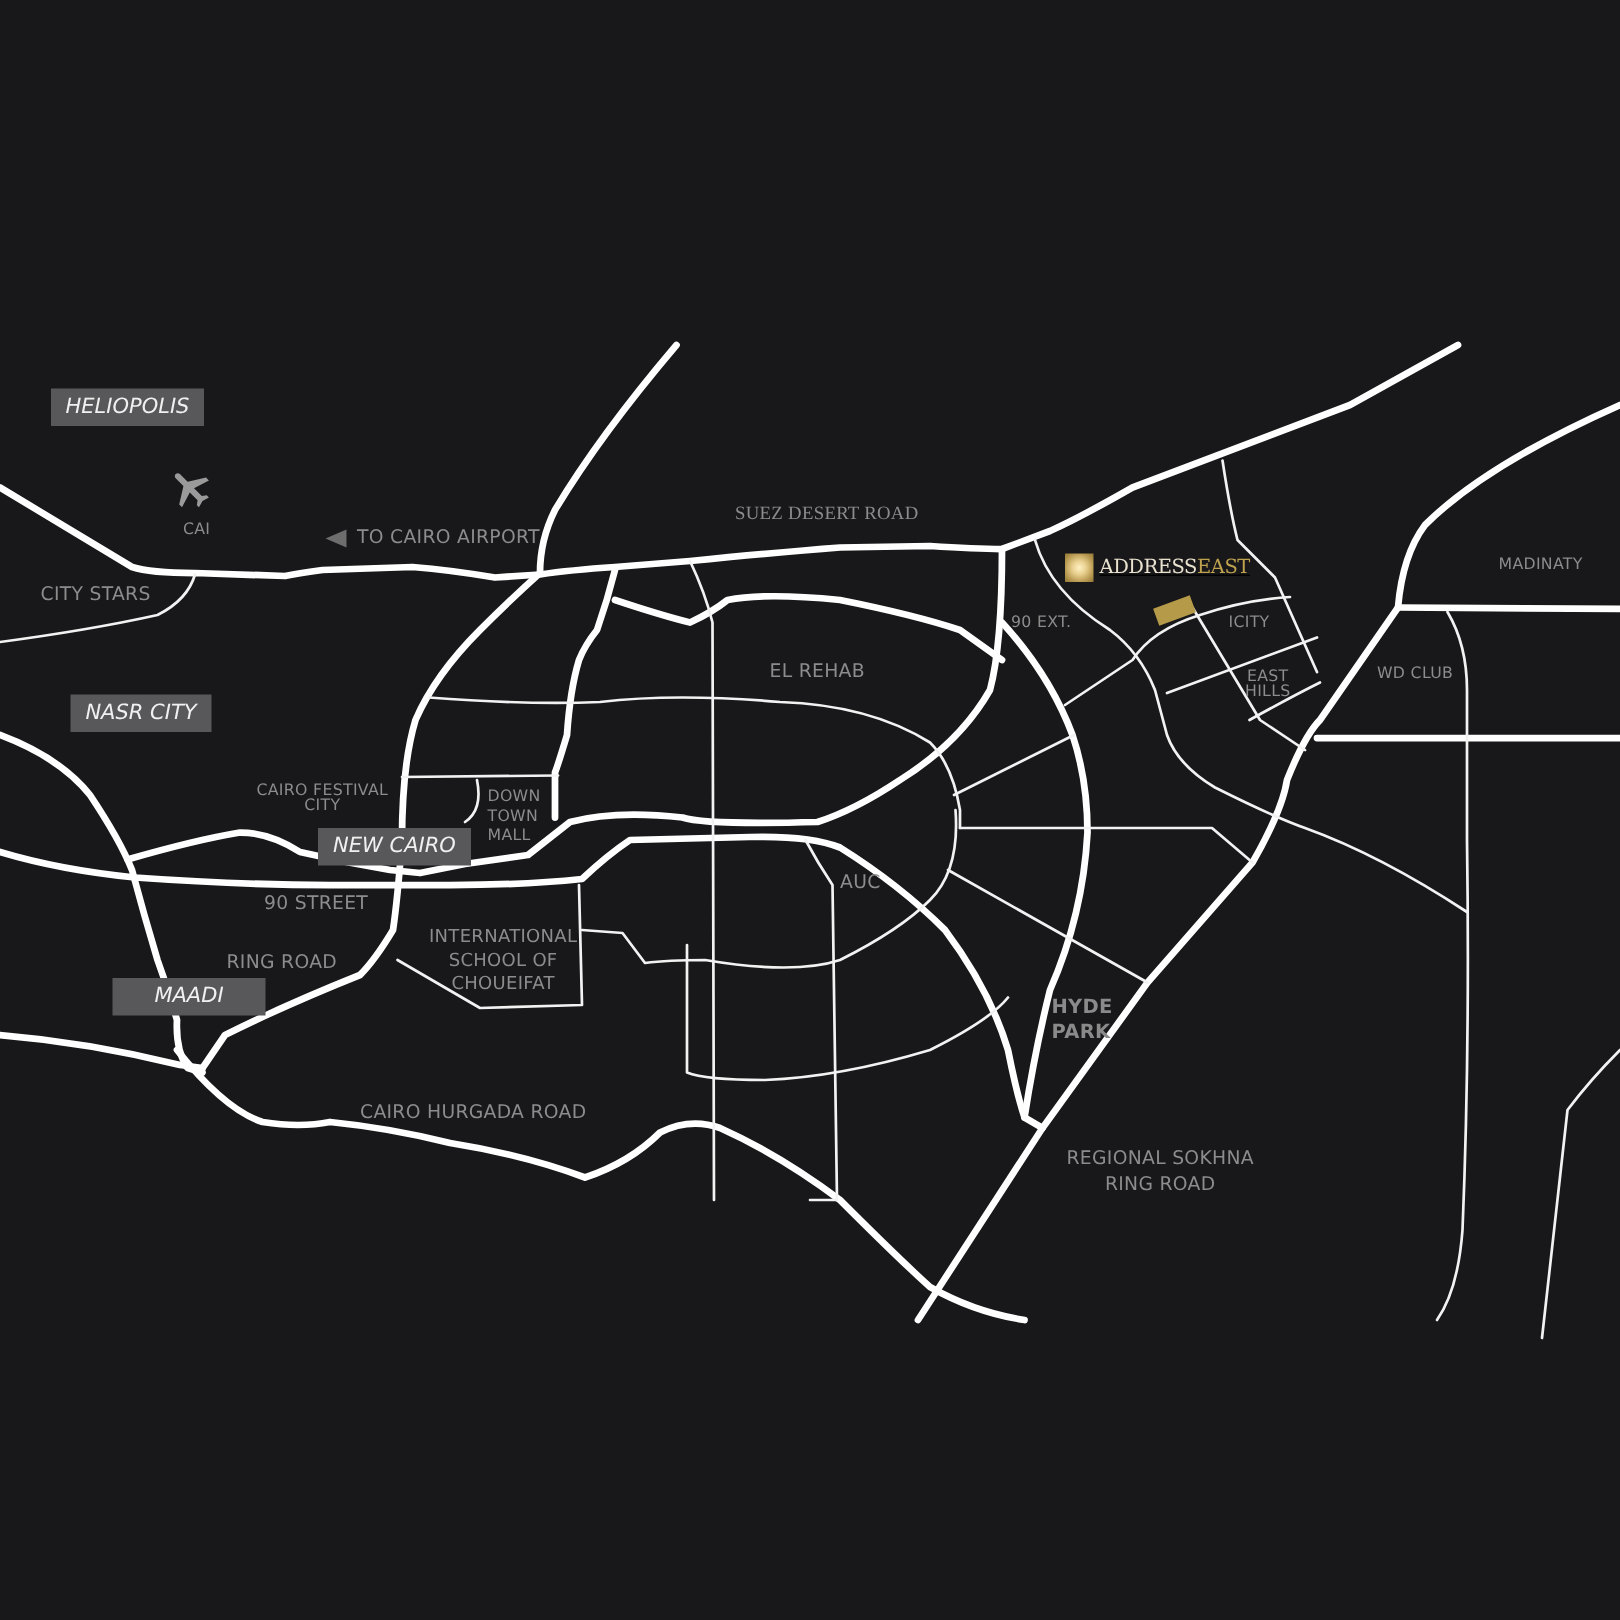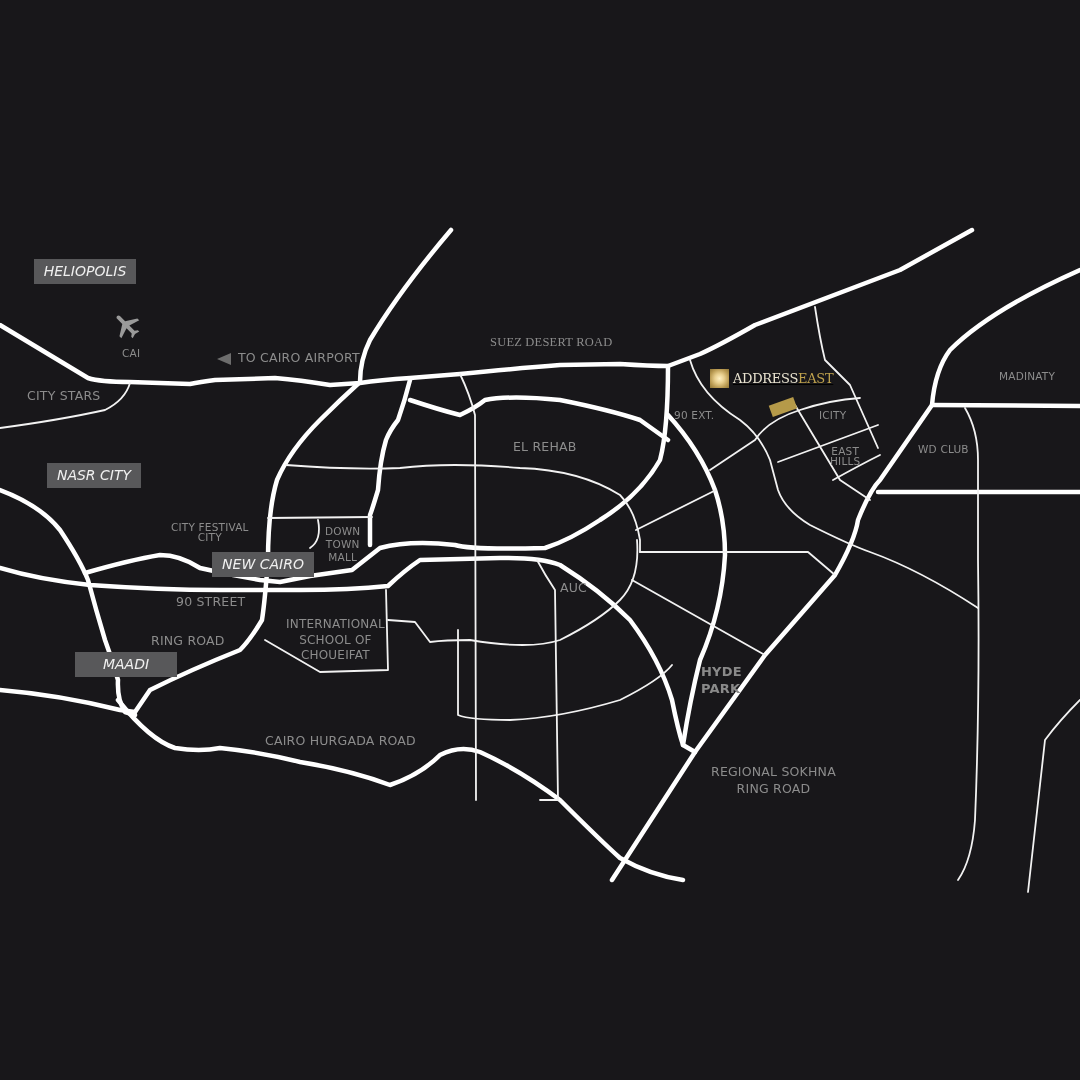--- a/index.html
+++ b/index.html
@@ -96,37 +96,37 @@
 <div class="lbl" style="left:513px;top:441px;">EL REHAB</div>
 <div class="lbl sm" style="left:674px;top:410px;">90 EXT.</div>
 <div class="lbl sm" style="left:819px;top:410px;">ICITY</div>
 <div class="lbl sm center" style="left:830px;top:446px;line-height:10px;">
     <div>EAST</div>
     <div>HILLS</div>
   </div>
 <div class="lbl sm" style="left:999px;top:371px;">MADINATY</div>
 <div class="lbl sm" style="left:918px;top:444px;">WD CLUB</div>
 <div class="lbl sm center" style="left:171px;top:522px;line-height:10px;">
-    <div>CITY FESTIVAL</div>
+    <div>CAIRO FESTIVAL</div>
     <div>CITY</div>
   </div>
-<div class="lbl sm" style="left:325px;top:525px;line-height:13px;text-align:center;">
+<div class="lbl sm" style="left:325px;top:525px;line-height:13px;">
     <div>DOWN</div>
     <div>TOWN</div>
     <div>MALL</div>
   </div>
 <div class="lbl" style="left:176px;top:596px;">90 STREET</div>
 <div class="lbl" style="left:151px;top:635px;">RING ROAD</div>
 <div class="lbl center" style="left:286px;top:617px;line-height:15.5px;font-size:12px;">
     <div>INTERNATIONAL</div>
     <div>SCHOOL OF</div>
     <div>CHOUEIFAT</div>
   </div>
 <div class="lbl" style="left:560px;top:582px;">AUC</div>
 <div class="lbl bold" style="left:689px;top:663px;margin-left:12px;">
     <div>HYDE</div>
     <div>PARK</div>
   </div>
-<div class="lbl" style="left:265px;top:735px;">CAIRO HURGADA ROAD</div>
+<div class="lbl" style="left:240px;top:735px;">CAIRO HURGADA ROAD</div>
 <div class="lbl center" style="left:711px;top:763px;line-height:17px;">
     <div>REGIONAL SOKHNA</div>
     <div>RING ROAD</div>
   </div>
 
 </body></html>

